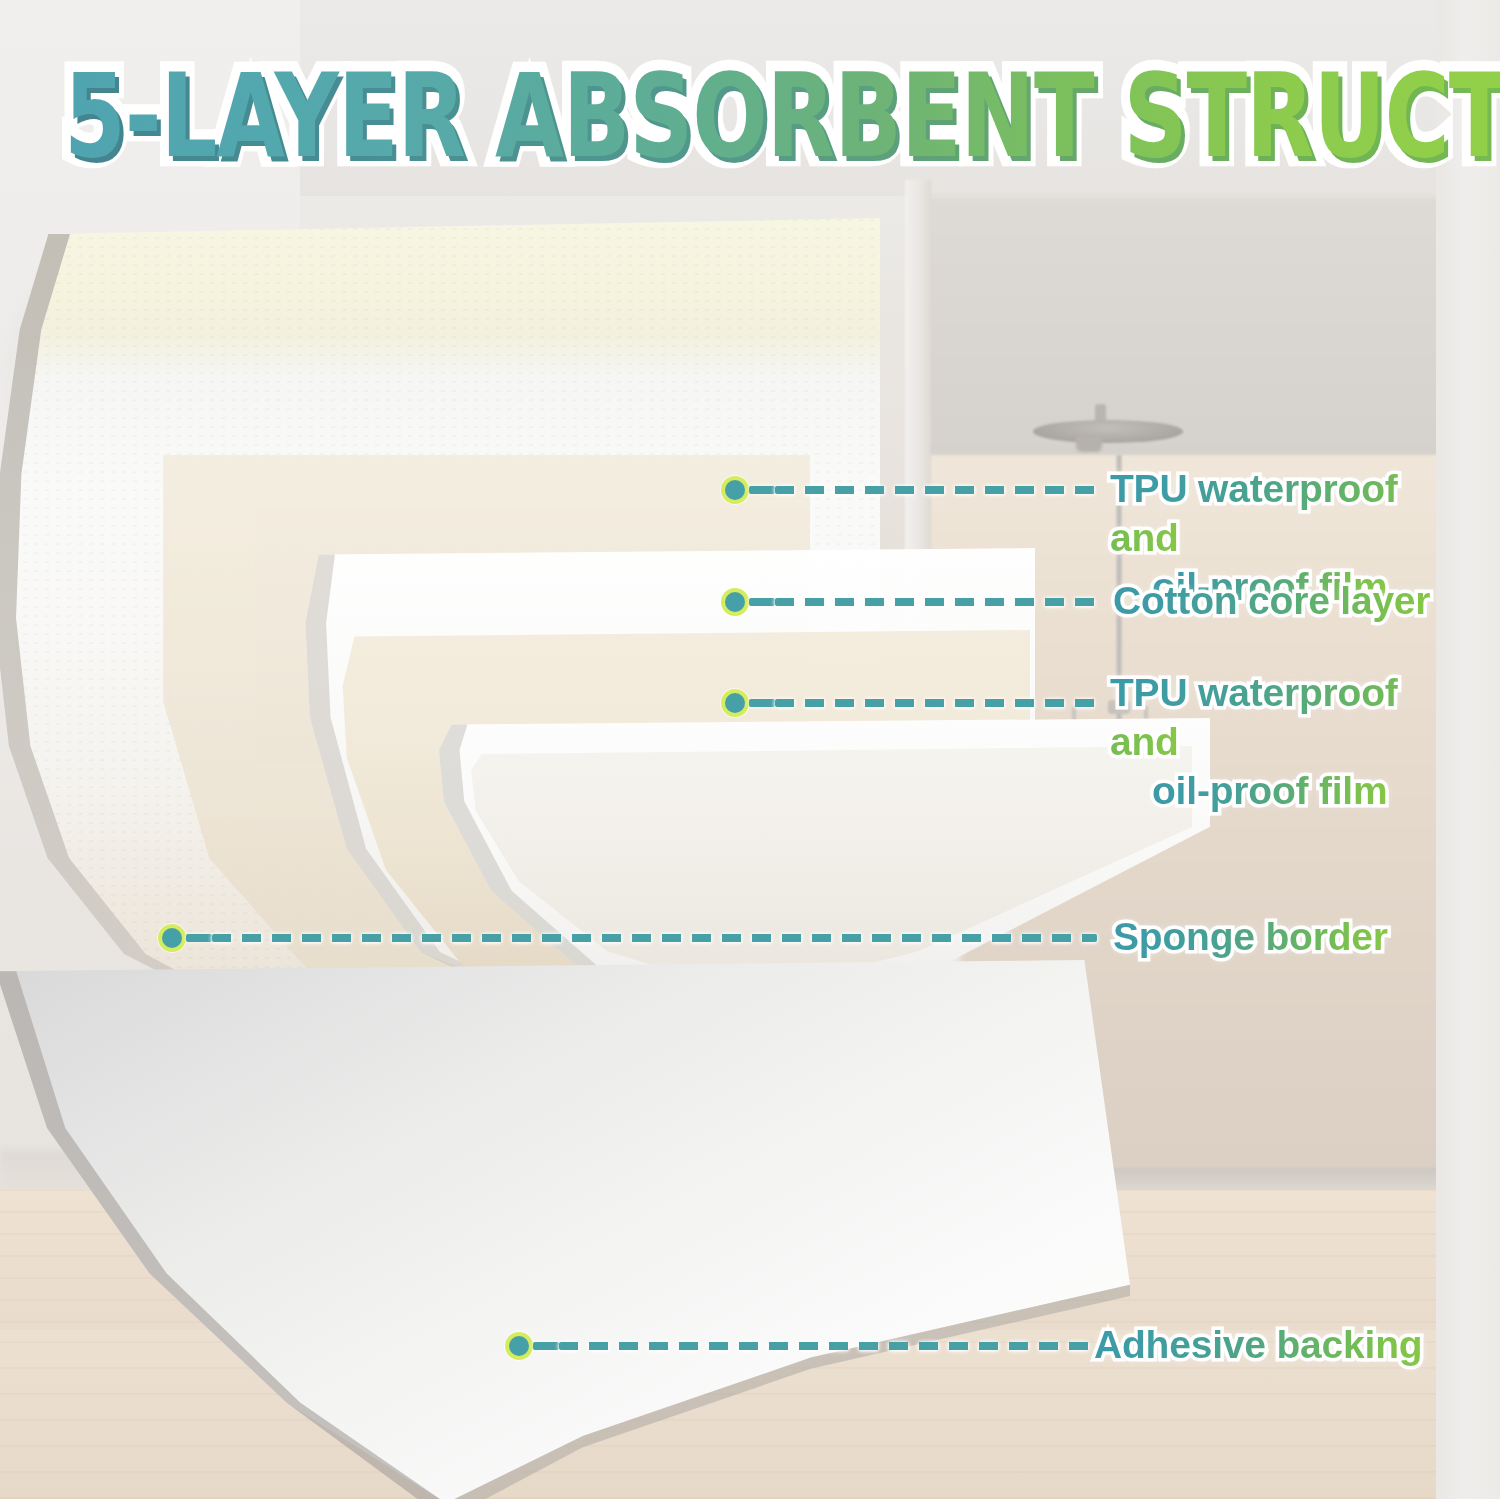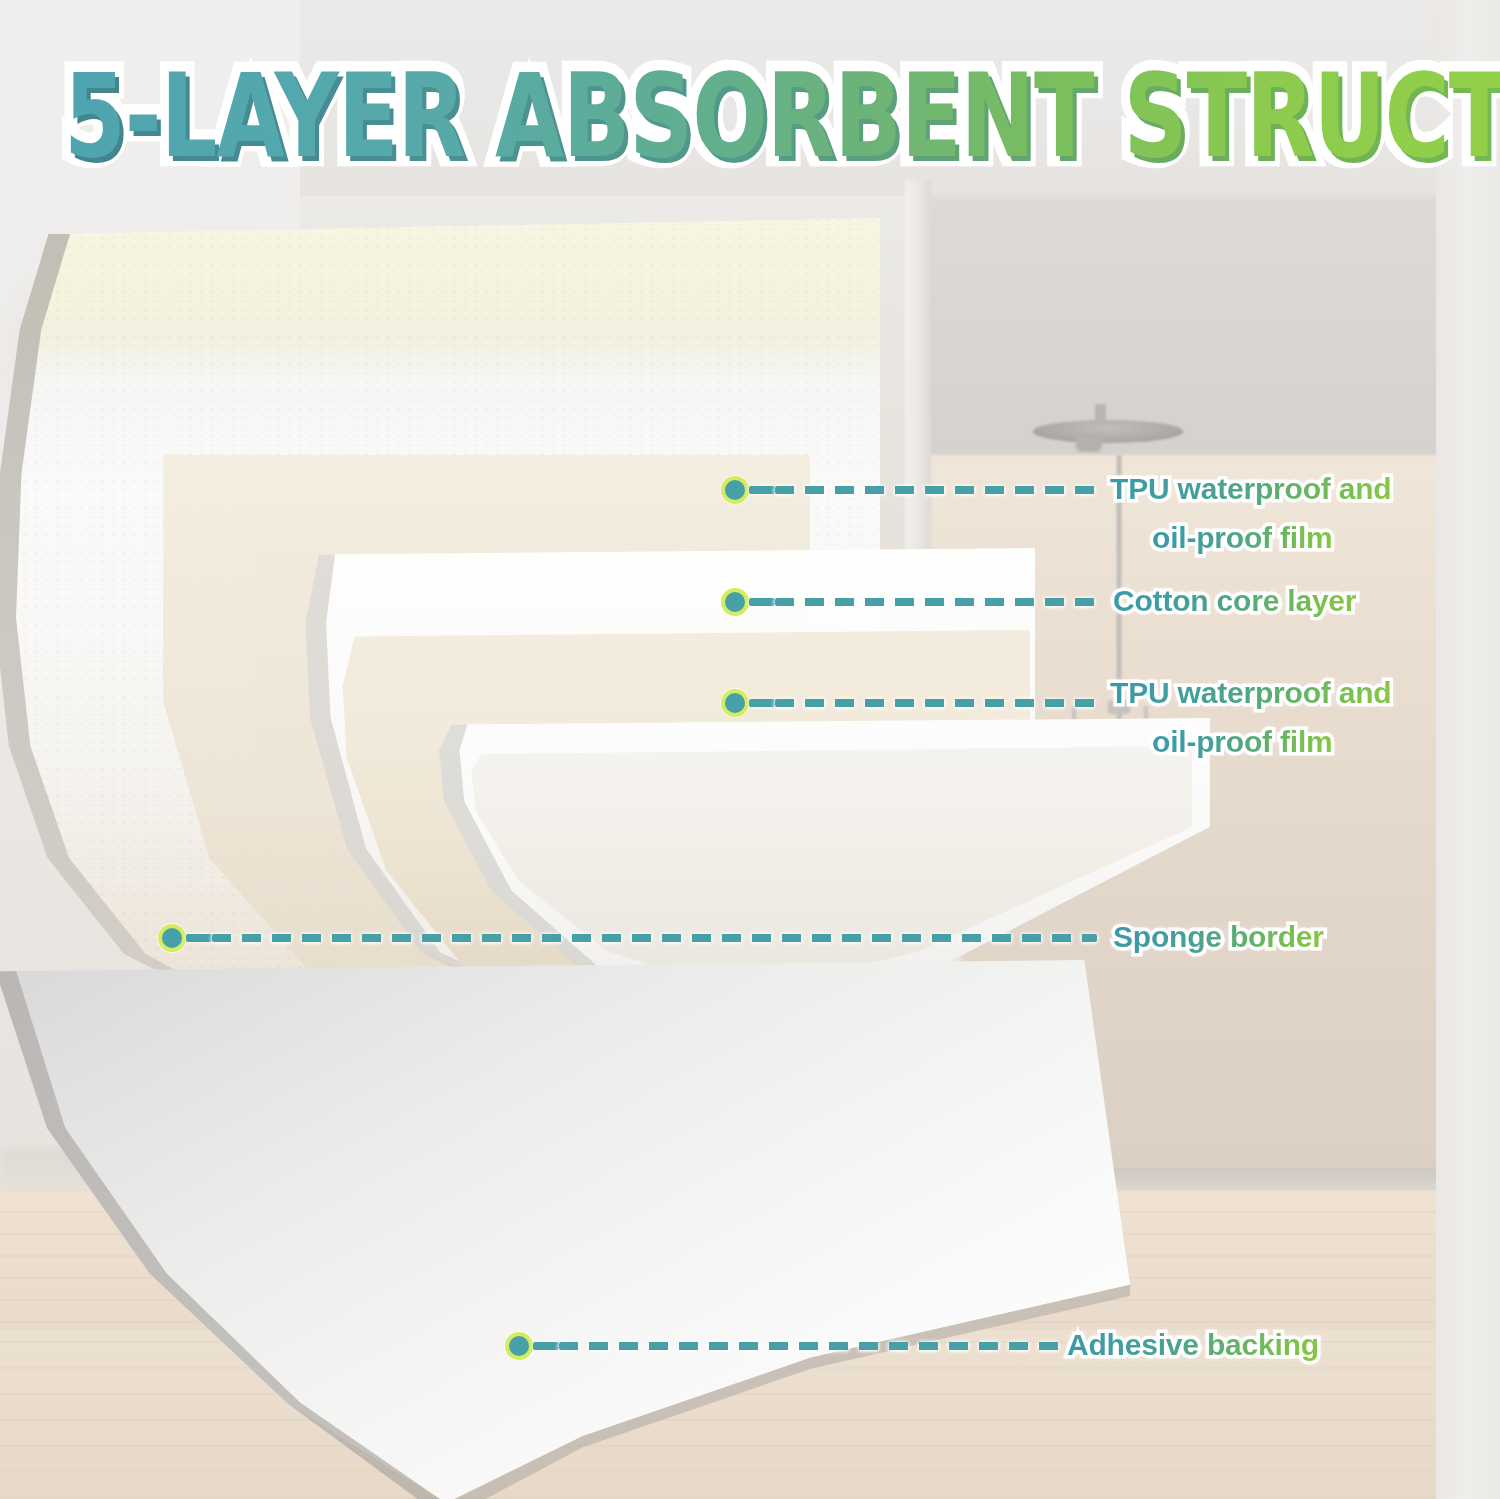--- a/index.html
+++ b/index.html
@@ -272,21 +272,21 @@
     border-radius:2px;
   }
   .lead-solid {
     position:absolute; height:8px; background:#46a0a6; border-radius:2px;
     filter:drop-shadow(0 0 2px rgba(255,255,255,.9));
   }
 
   .label-block { position:absolute; }
   .label {
     position:relative;
-    font-size:30px; line-height:49px; font-weight:bold;
+    font-size:39px; line-height:49px; font-weight:bold;
     font-family:"Liberation Sans",sans-serif;
     letter-spacing:-.2px;
     white-space:nowrap;
   }
   .label .halo {
     position:absolute; left:0; top:0; width:100%;
     color:#fff;
     -webkit-text-stroke:7px #ffffff;
     text-shadow:0 0 2px #fff, 0 0 5px #fff, 0 0 9px rgba(255,255,255,.95);
   }
@@ -409,21 +409,21 @@
         <span class="halo">Sponge border</span>
         <span class="grad">Sponge border</span>
       </div>
     </div>
   </div>
 
   <div class="callout">
     <div class="dot" style="left:505px; top:1332px;"></div>
     <div class="lead-solid" style="left:533px; top:1342px; width:26px;"></div>
     <div class="lead" style="left:559px; top:1342px; width:538px;"></div>
-    <div class="label-block" style="left:1067px; top:1320px; width:360px;">
+    <div class="label-block" style="left:1094px; top:1320px; width:360px;">
       <div class="label">
         <span class="halo">Adhesive backing</span>
         <span class="grad">Adhesive backing</span>
       </div>
     </div>
   </div>
 
 </div>
 
 </body></html>

